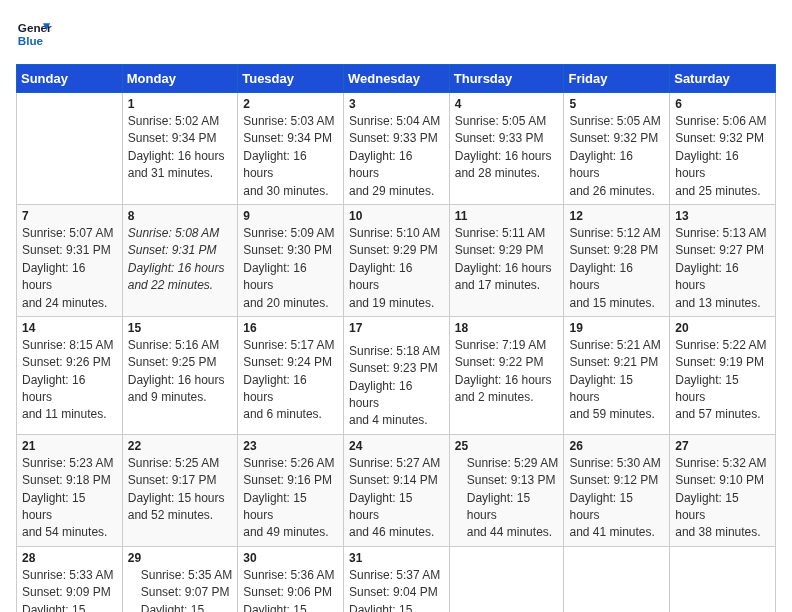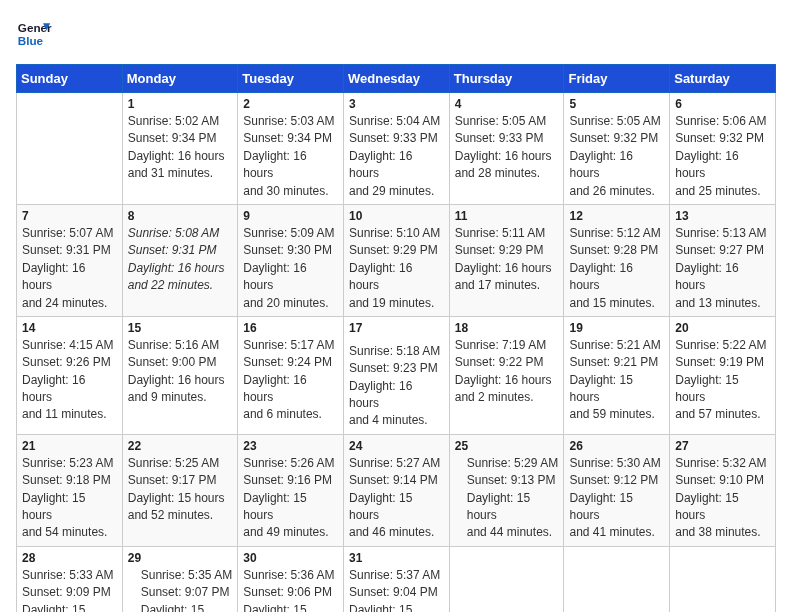--- a/index.html
+++ b/index.html
@@ -199,29 +199,29 @@
           <span class="day-num">13</span>
           <div class="cell-info" style="white-space: pre-line;">Sunrise: 5:13 AM
 Sunset: 9:27 PM
 Daylight: 16 hours
 and 13 minutes.</div>
         </td>
       </tr>
       <tr>
         <td>
           <span class="day-num">14</span>
-          <div class="cell-info" style="white-space: pre-line;">Sunrise: 4:15 AM
+          <div class="cell-info" style="white-space: pre-line;">Sunrise: 8:15 AM
 Sunset: 9:26 PM
 Daylight: 16 hours
 and 11 minutes.</div>
         </td>
         <td>
           <span class="day-num">15</span>
           <div class="cell-info" style="white-space: pre-line;">Sunrise: 5:16 AM
-Sunset: 9:00 PM
+Sunset: 9:25 PM
 Daylight: 16 hours
 and 9 minutes.</div>
         </td>
         <td>
           <span class="day-num">16</span>
           <div class="cell-info" style="white-space: pre-line;">Sunrise: 5:17 AM
 Sunset: 9:24 PM
 Daylight: 16 hours
 and 6 minutes.</div>
         </td>

